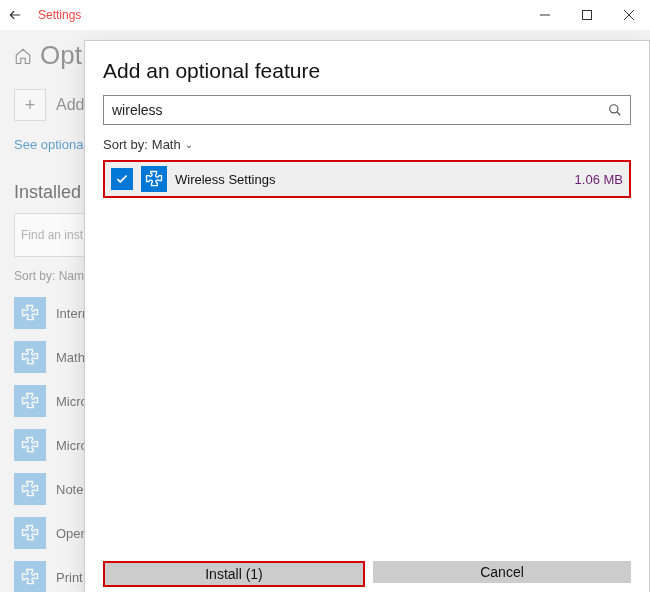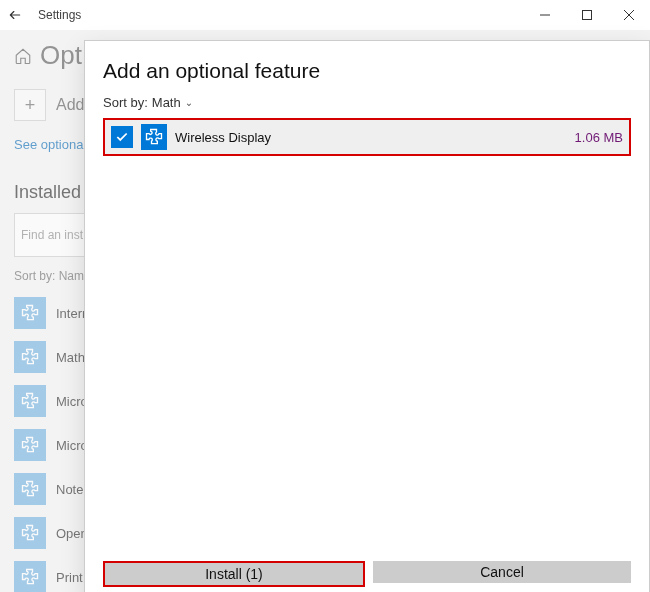--- a/index.html
+++ b/index.html
@@ -1,21 +1,21 @@
 <!DOCTYPE html>
 <html><head>
 <meta charset="utf-8">
 <style>
   * { box-sizing: border-box; margin: 0; padding: 0; font-family: "Segoe UI", Tahoma, sans-serif; }
   body { width: 650px; height: 592px; background: #f3f3f3; position: relative; overflow: hidden; }
 
   
   .titlebar { height: 30px; display: flex; align-items: center; background: #fff; }
   .tb-back { width: 30px; height: 30px; display: flex; align-items: center; justify-content: center; color: #333; cursor: pointer; }
-  .tb-title { font-size: 12px; color: #404040; margin-left: 8px; }
+  .tb-title { font-size: 12px; color: #ef4444; margin-left: 8px; }
   .tb-spacer { flex: 1; }
   .tb-btn { width: 42px; height: 30px; display: flex; align-items: center; justify-content: center; color: #333; }
 
   
   .bg { position: absolute; top: 30px; left: 0; right: 0; bottom: 0; padding: 10px 14px; color: #555; opacity: .6; }
   .bg .row { display: flex; align-items: center; }
   .bg h1 { font-size: 26px; font-weight: 400; margin-left: 8px; }
   .bg .home { width: 18px; height: 18px; color: #555; }
   .bg .addbtn { margin-top: 18px; display: flex; align-items: center; gap: 10px; }
   .bg .plusbox { width: 32px; height: 32px; border: 1px solid #ccc; background: #fafafa; display: flex; align-items: center; justify-content: center; color: #666; font-size: 18px; }
@@ -157,39 +157,46 @@
     </div>
     <span class="featname">Print</span>
       </div>
     </div>
   <div class="datestamp">12/7/2019</div>
 </div>
 
 <div class="modal">
   <h1>Add an optional feature</h1>
 
+  <div class="searchwrap">
+    <span class="searchval">wireless</span>
+    <svg class="searchicon" viewBox="0 0 24 24">
+        <circle cx="10" cy="10" r="7" stroke="#555" fill="none" stroke-width="2"></circle>
+        <path d="M15 15l6 6" stroke="#555" stroke-width="2"></path>
+      </svg>
+  </div>
 
   <div class="sortby">
     <span>Sort by:</span>
     <span>Math</span>
     <span class="chev">⌄</span>
   </div>
 
   <div class="result">
     <div class="chkbox">
       <svg viewBox="0 0 24 24">
           <path d="M4 12l5 5L20 6"></path>
         </svg>
     </div>
     <div class="resicon">
       <svg class="puzzle" viewBox="0 0 24 24">
           <path d="M9 3h6v3a2 2 0 1 0 3 2v-0h3v6h-3a2 2 0 1 0-2 3h0v3H9v-3a2 2 0 1 0-3-2v0H3V8h3a2 2 0 1 0 2-3V3z"></path>
         </svg>
     </div>
-    <span class="resname">Wireless Display</span>
+    <span class="resname">Wireless Settings</span>
     <span class="ressize">1.06 MB</span>
   </div>
 
   <div class="modal-spacer"></div>
 
   <div class="btnrow">
     <div class="installwrap">
       <div class="mbtn">Install (1)</div>
     </div>
     <div class="mbtn">Cancel</div>

